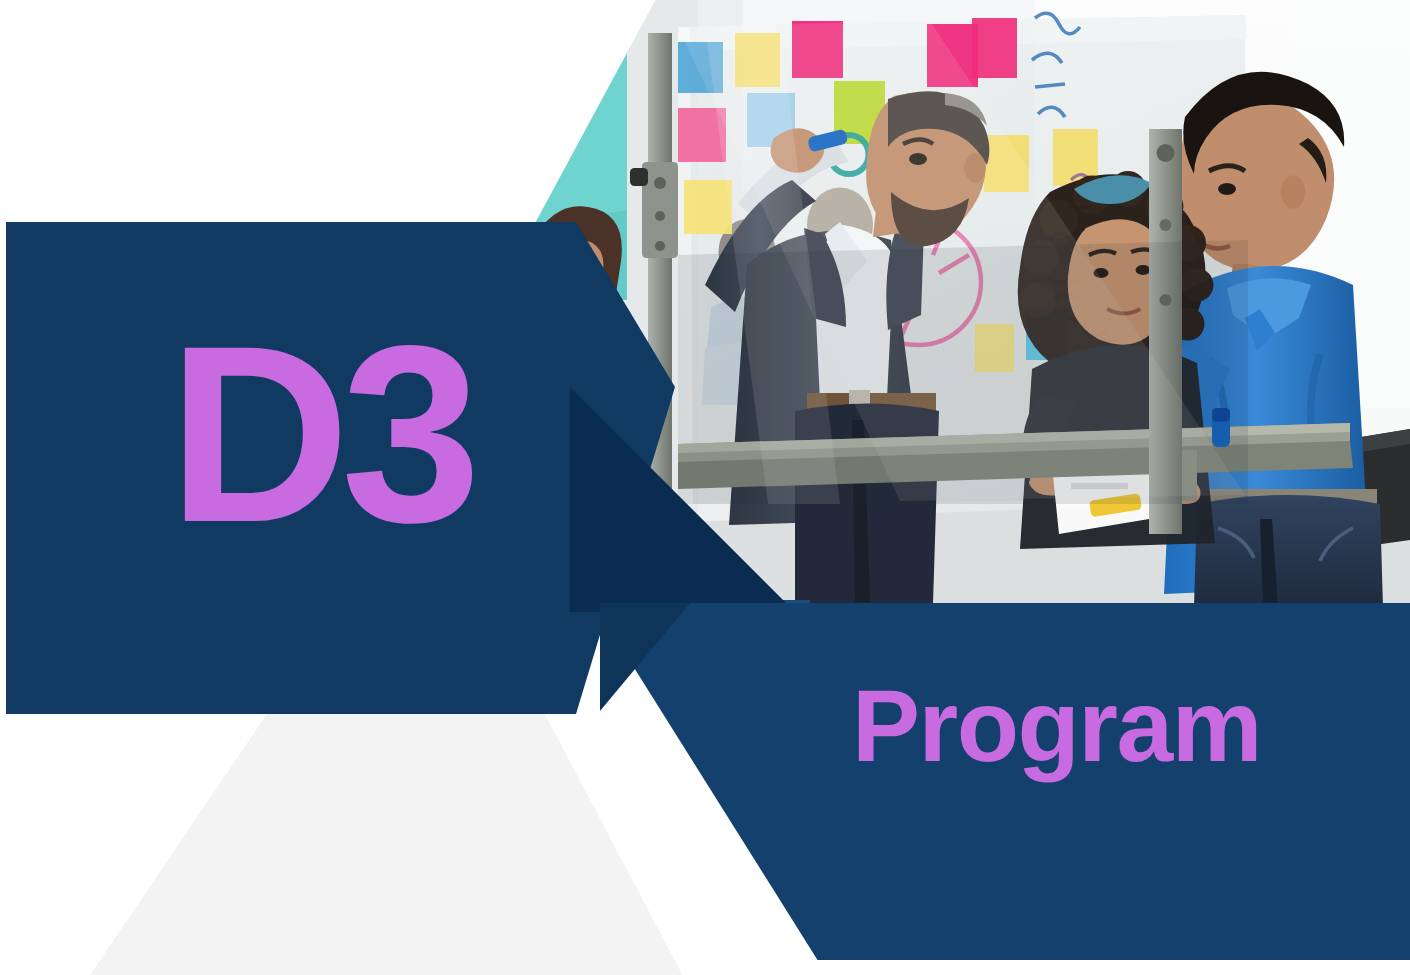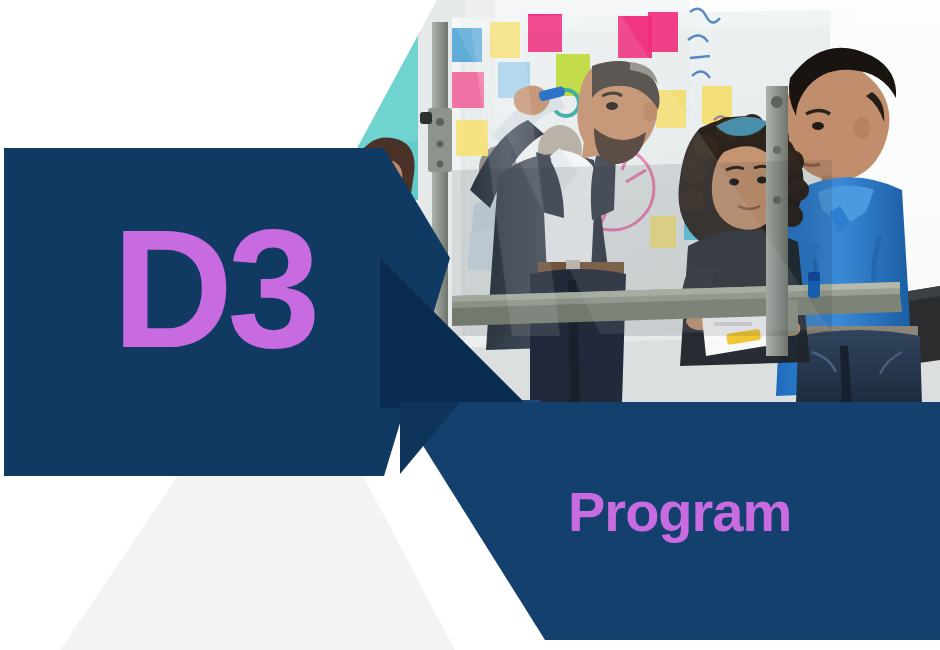--- a/index.html
+++ b/index.html
@@ -72,21 +72,21 @@
   .wordmark{
     position:absolute;
     color:#c86ae0;
     font-weight:bold;
     letter-spacing:-2px;
     line-height:1;
     white-space:nowrap;
     user-select:none;
   }
   #wm-d3{left:112px;top:205px;font-size:168px;letter-spacing:-6px;}
-  #wm-program{left:568px;top:484px;font-size:56px;letter-spacing:-1px;}
+  #wm-program{left:568px;top:450px;font-size:68px;letter-spacing:-1px;}
 </style>
 </head>
 <body>
 
 <div id="stage">
 
   <div id="photo">
     <svg viewBox="0 0 940 405" preserveAspectRatio="none">
       <defs>
         <linearGradient id="gWall" x1="0" y1="0" x2="0" y2="1">

